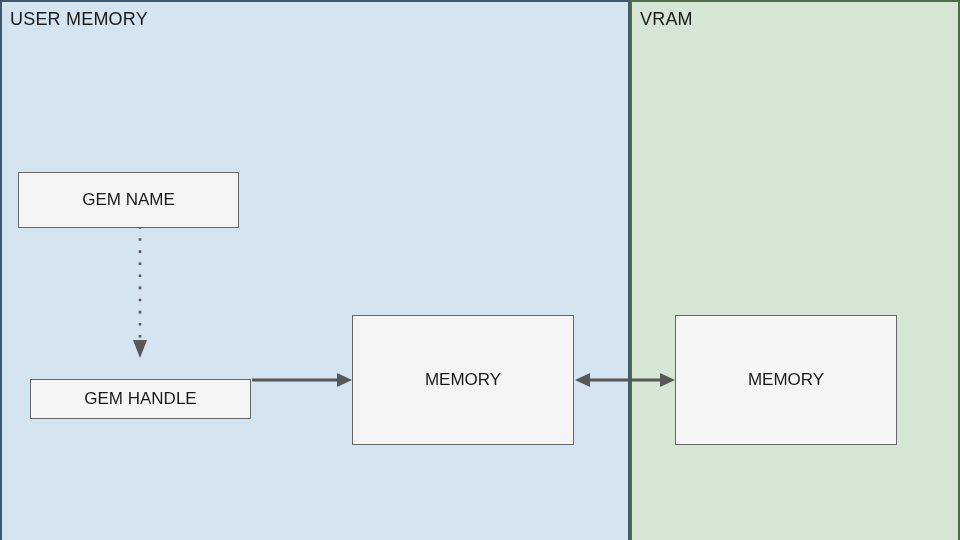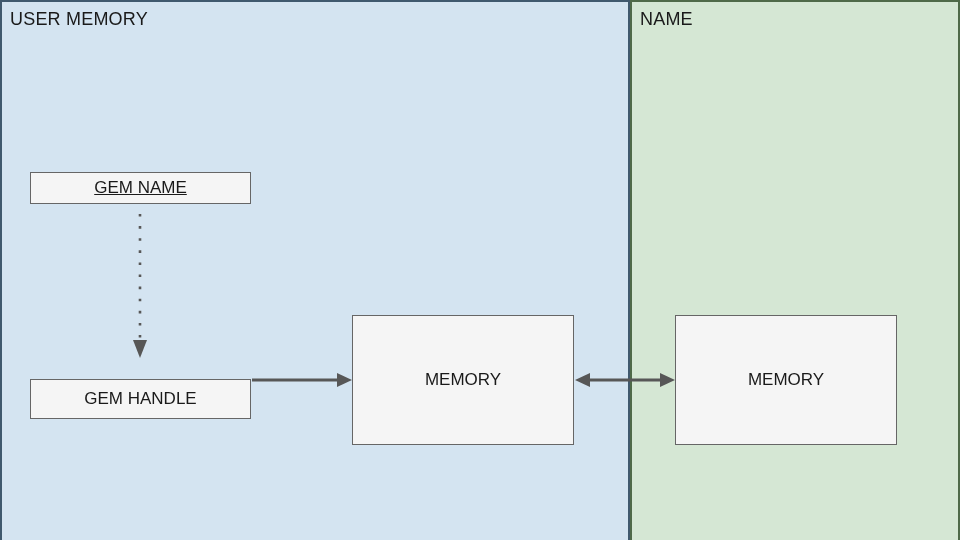--- a/index.html
+++ b/index.html
@@ -45,21 +45,21 @@
     position: absolute;
     box-sizing: border-box;
     background: #f5f5f5;
     border: 1px solid #666666;
     display: flex;
     align-items: center;
     justify-content: center;
     font-size: 17px;
     text-align: center;
   }
-  #node-gem-name   { left: 30px;  top: 172px; width: 221px; height: 32px; text-decoration: underline; }
+  #node-gem-name   { left: 18px;  top: 172px; width: 221px; height: 56px; }
   #node-gem-handle { left: 30px;  top: 379px; width: 221px; height: 40px; }
   #node-mem-user   { left: 352px; top: 315px; width: 222px; height: 130px; }
   #node-mem-vram   { left: 675px; top: 315px; width: 222px; height: 130px; }
   #edges {
     position: absolute;
     left: 0;
     top: 0;
     width: 960px;
     height: 540px;
     pointer-events: none;
@@ -68,21 +68,21 @@
 </head>
 <body>
 
 <div id="canvas">
 
   <div class="region region-user">
     <div class="region-label">USER MEMORY</div>
   </div>
 
   <div class="region region-vram">
-    <div class="region-label">NAME</div>
+    <div class="region-label">VRAM</div>
   </div>
 
   <svg id="edges" viewBox="0 0 960 540" xmlns="http://www.w3.org/2000/svg">
 
     <g>
       <line x1="140" y1="214" x2="140" y2="339" stroke="#575757" stroke-width="2.6" stroke-dasharray="2.6 9.5"></line>
       <polygon points="133,340 147,340 140,358" fill="#575757"></polygon>
     </g>
 
     <g>

